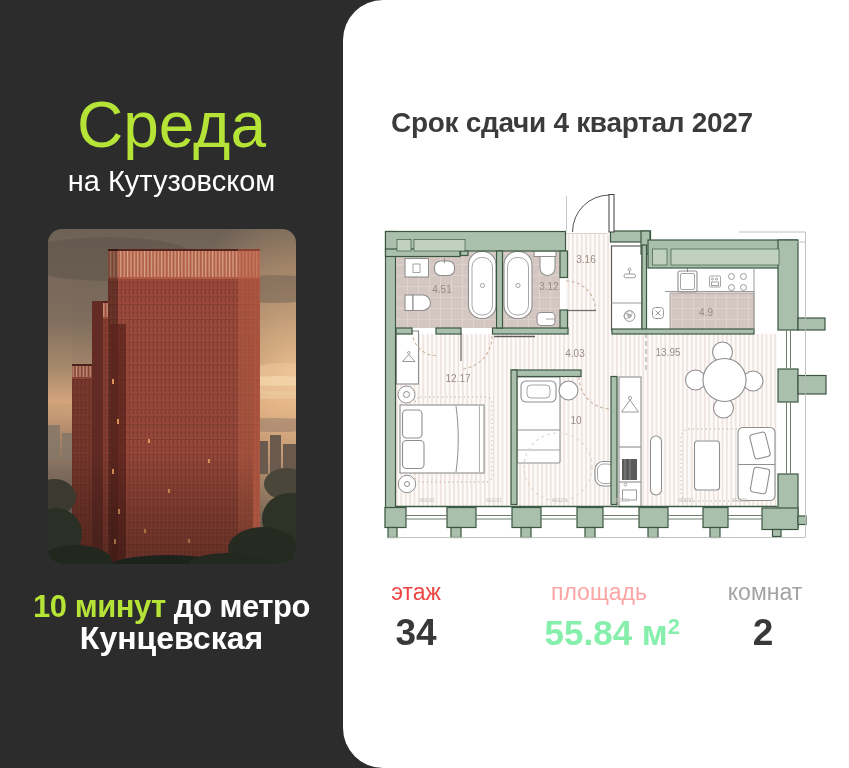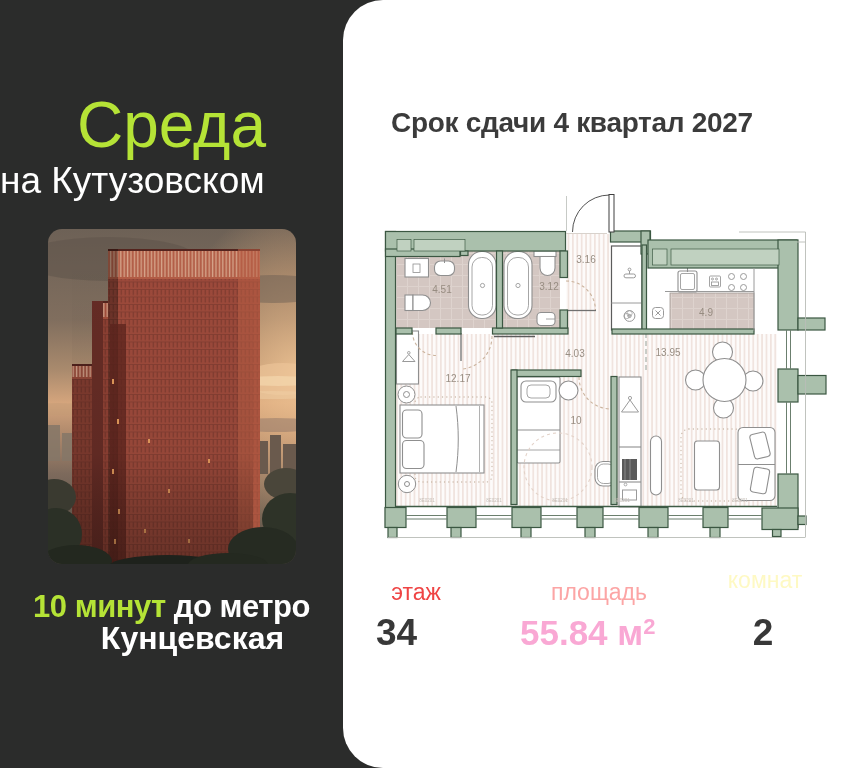--- a/index.html
+++ b/index.html
@@ -7,21 +7,21 @@
        font-family:"Liberation Sans", sans-serif;}
   .abs{position:absolute;}
 </style>
 </head>
 <body>
 
 <div class="abs" id="whitecard" style="left:343px;top:0;width:506px;height:768px;background:#ffffff;border-radius:40px 0 0 40px;"></div>
 
 <div class="abs" style="left:0;top:92px;width:343px;text-align:center;color:#b5e336;font-size:64px;font-weight:400;line-height:66px;">Среда</div>
 
-<div class="abs" style="left:0;top:166px;width:343px;color:#ffffff;font-size:37px;font-weight:400;line-height:30px;">на Кутузовском</div>
+<div class="abs" style="left:0;top:166px;width:343px;text-align:center;color:#ffffff;font-size:29px;font-weight:400;line-height:30px;">на Кутузовском</div>
 
 <div class="abs" style="left:48px;top:229px;width:248px;height:335px;border-radius:14px;overflow:hidden;">
 <svg width="248" height="335" viewBox="0 0 248 335" xmlns="http://www.w3.org/2000/svg">
   <defs>
     <linearGradient id="sky" x1="0" y1="0" x2="0" y2="1">
       <stop offset="0" stop-color="#6d6156"></stop>
       <stop offset="0.27" stop-color="#806e5e"></stop>
       <stop offset="0.42" stop-color="#a98a6d"></stop>
       <stop offset="0.52" stop-color="#d5a57d"></stop>
       <stop offset="0.62" stop-color="#ab866a"></stop>
@@ -122,21 +122,21 @@
     <ellipse cx="215" cy="320" rx="35" ry="22" fill="#262b22"></ellipse>
     <ellipse cx="28" cy="332" rx="36" ry="16" fill="#23281f"></ellipse>
     <ellipse cx="120" cy="338" rx="60" ry="12" fill="#1e221c"></ellipse>
     <ellipse cx="180" cy="336" rx="40" ry="12" fill="#242920"></ellipse>
   </g>
 </svg>
 </div>
 
 <div class="abs" style="left:0;top:589px;width:343px;text-align:center;font-size:31px;font-weight:700;letter-spacing:-0.5px;color:#ffffff;"><span style="color:#b5e336;">10 минут</span> до метро</div>
 
-<div class="abs" style="left:0;top:620px;width:343px;text-align:center;font-size:32px;font-weight:700;color:#ffffff;padding-left:21px;">Кунцевская</div>
+<div class="abs" style="left:0;top:620px;width:343px;text-align:center;font-size:32px;font-weight:700;color:#ffffff;">Кунцевская</div>
 
 <div class="abs" style="left:343px;top:107px;width:506px;color:#3b3b3b;font-size:28px;font-weight:700;letter-spacing:-0.3px;padding-left:48px;">Срок сдачи 4 квартал 2027</div>
 
 <div class="abs" id="plan" style="left:380px;top:190px;width:455px;height:362px;">
 <svg width="455" height="362" viewBox="380 190 455 362" xmlns="http://www.w3.org/2000/svg">
 <defs>
   <pattern id="h" width="4.4" height="8" patternUnits="userSpaceOnUse">
     <rect width="4.4" height="8" fill="#fdfbfa"></rect>
     <rect width="1.7" height="8" fill="#f0e3de"></rect>
   </pattern>
@@ -443,17 +443,17 @@
     <text x="560" y="501.5">8Е0201</text>
     <text x="622" y="501.5">8Е0201</text>
     <text x="686" y="501.5">8Е0201</text>
     <text x="740" y="501.5">8Е0201</text>
   </g>
 </g>
 </svg>
 </div>
 
 <div class="abs" style="left:376px;top:580px;width:80px;text-align:center;color:#ef4444;font-size:23px;line-height:24px;">этаж</div>
-<div class="abs" style="left:376px;top:614px;width:80px;text-align:left;color:#383838;font-size:37px;font-weight:700;line-height:38px;">34</div>
+<div class="abs" style="left:376px;top:614px;width:80px;text-align:center;color:#383838;font-size:37px;font-weight:700;line-height:38px;">34</div>
 <div class="abs" style="left:549px;top:580px;width:100px;text-align:center;color:#fca5a5;font-size:23px;line-height:24px;">площадь</div>
-<div class="abs" style="left:520px;top:614px;width:160px;text-align:left;color:#f9a8d4;font-size:35px;font-weight:700;line-height:38px;">55.84 м<span style="font-size:22px;position:relative;top:-11px;">2</span></div>
-<div class="abs" style="left:725px;top:568px;width:80px;text-align:center;color:#fef9c3;font-size:23px;line-height:24px;">комнат</div>
+<div class="abs" style="left:520px;top:614px;width:160px;text-align:right;color:#86efac;font-size:35px;font-weight:700;line-height:38px;">55.84 м<span style="font-size:22px;position:relative;top:-11px;">2</span></div>
+<div class="abs" style="left:725px;top:580px;width:80px;text-align:center;color:#a3a3a3;font-size:23px;line-height:24px;">комнат</div>
 <div class="abs" style="left:723px;top:614px;width:80px;text-align:center;color:#383838;font-size:37px;font-weight:700;line-height:38px;">2</div>
 
 </body></html>

